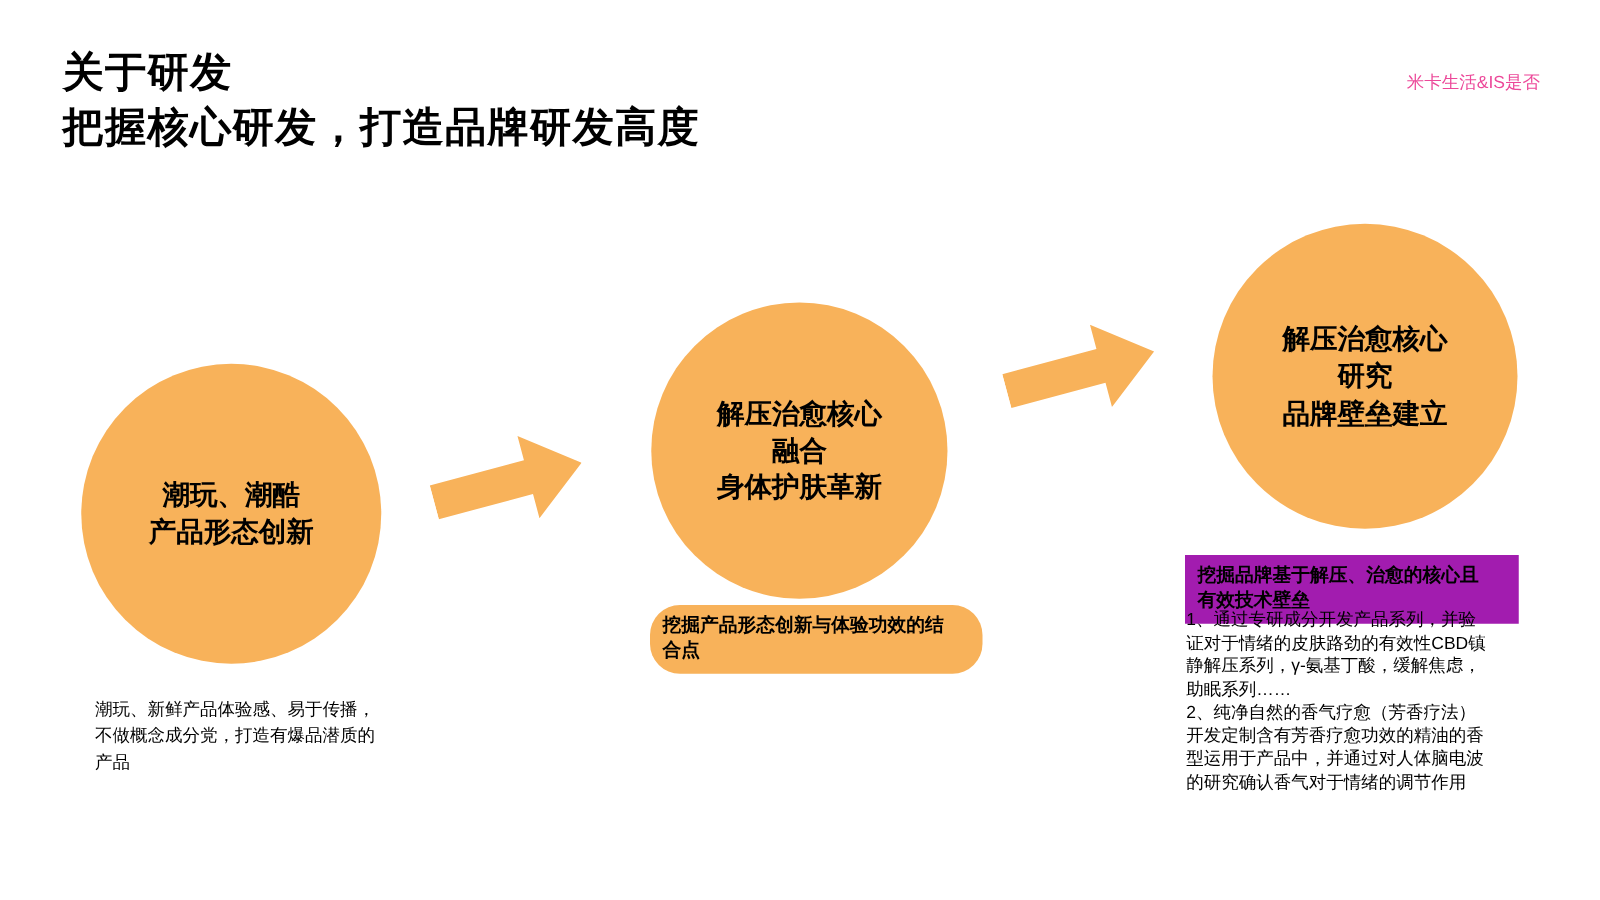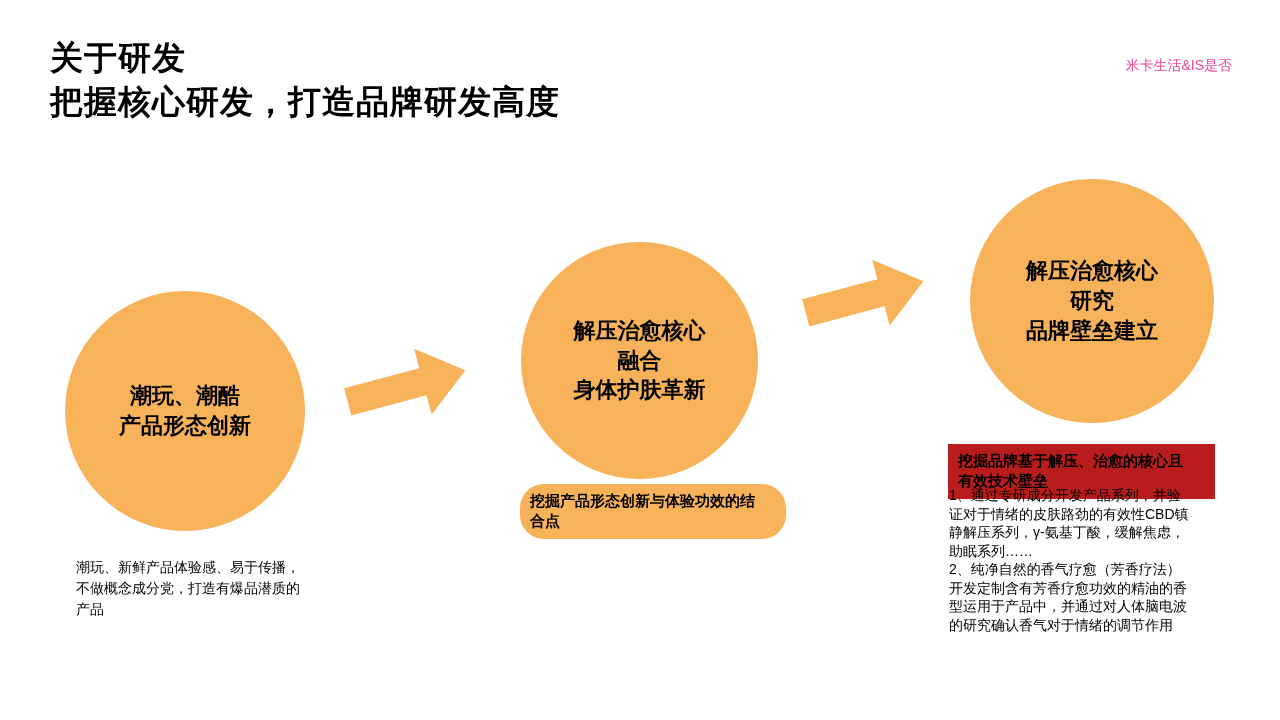--- a/index.html
+++ b/index.html
@@ -80,17 +80,17 @@
     <svg width="122" height="68" viewBox="0 0 122 68">
       <polygon points="0,20 78,20 78,0 122,34 78,68 78,48 0,48" fill="#F8B25A"></polygon>
     </svg>
   </div>
 
   <div class="circle c3 accent-bg" style="background: rgb(248, 178, 90);">
     <span>解压治愈核心
 研究
 品牌壁垒建立</span>
   </div>
-  <div class="tag tag3 accent-bg" style="background: #b91c1c;">挖掘品牌基于解压、治愈的核心且有效技术壁垒</div>
+  <div class="tag tag3 accent-bg" style="background: #a21caf;">挖掘品牌基于解压、治愈的核心且有效技术壁垒</div>
   <div class="body-text b3">1、通过专研成分开发产品系列，并验证对于情绪的皮肤路劲的有效性CBD镇静解压系列，γ-氨基丁酸，缓解焦虑，助眠系列……
 2、纯净自然的香气疗愈（芳香疗法）开发定制含有芳香疗愈功效的精油的香型运用于产品中，并通过对人体脑电波的研究确认香气对于情绪的调节作用</div>
 
 </div>
 
 </body></html>

